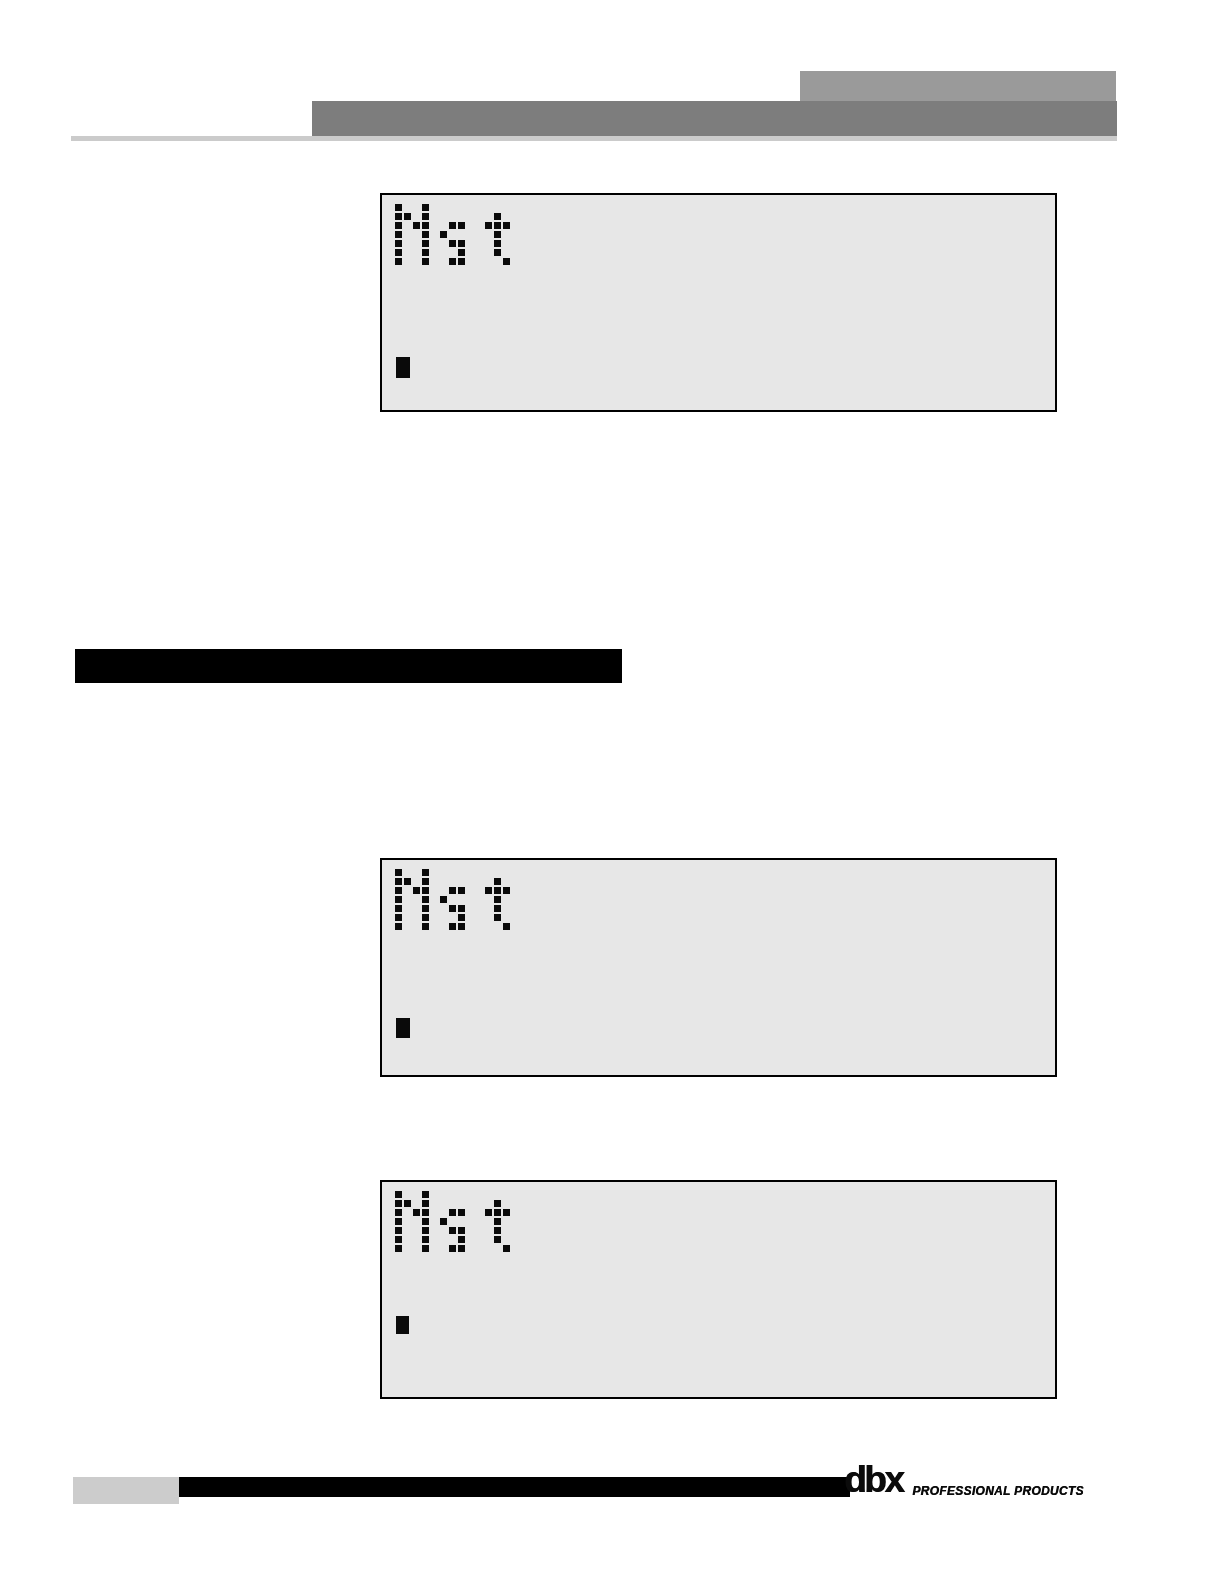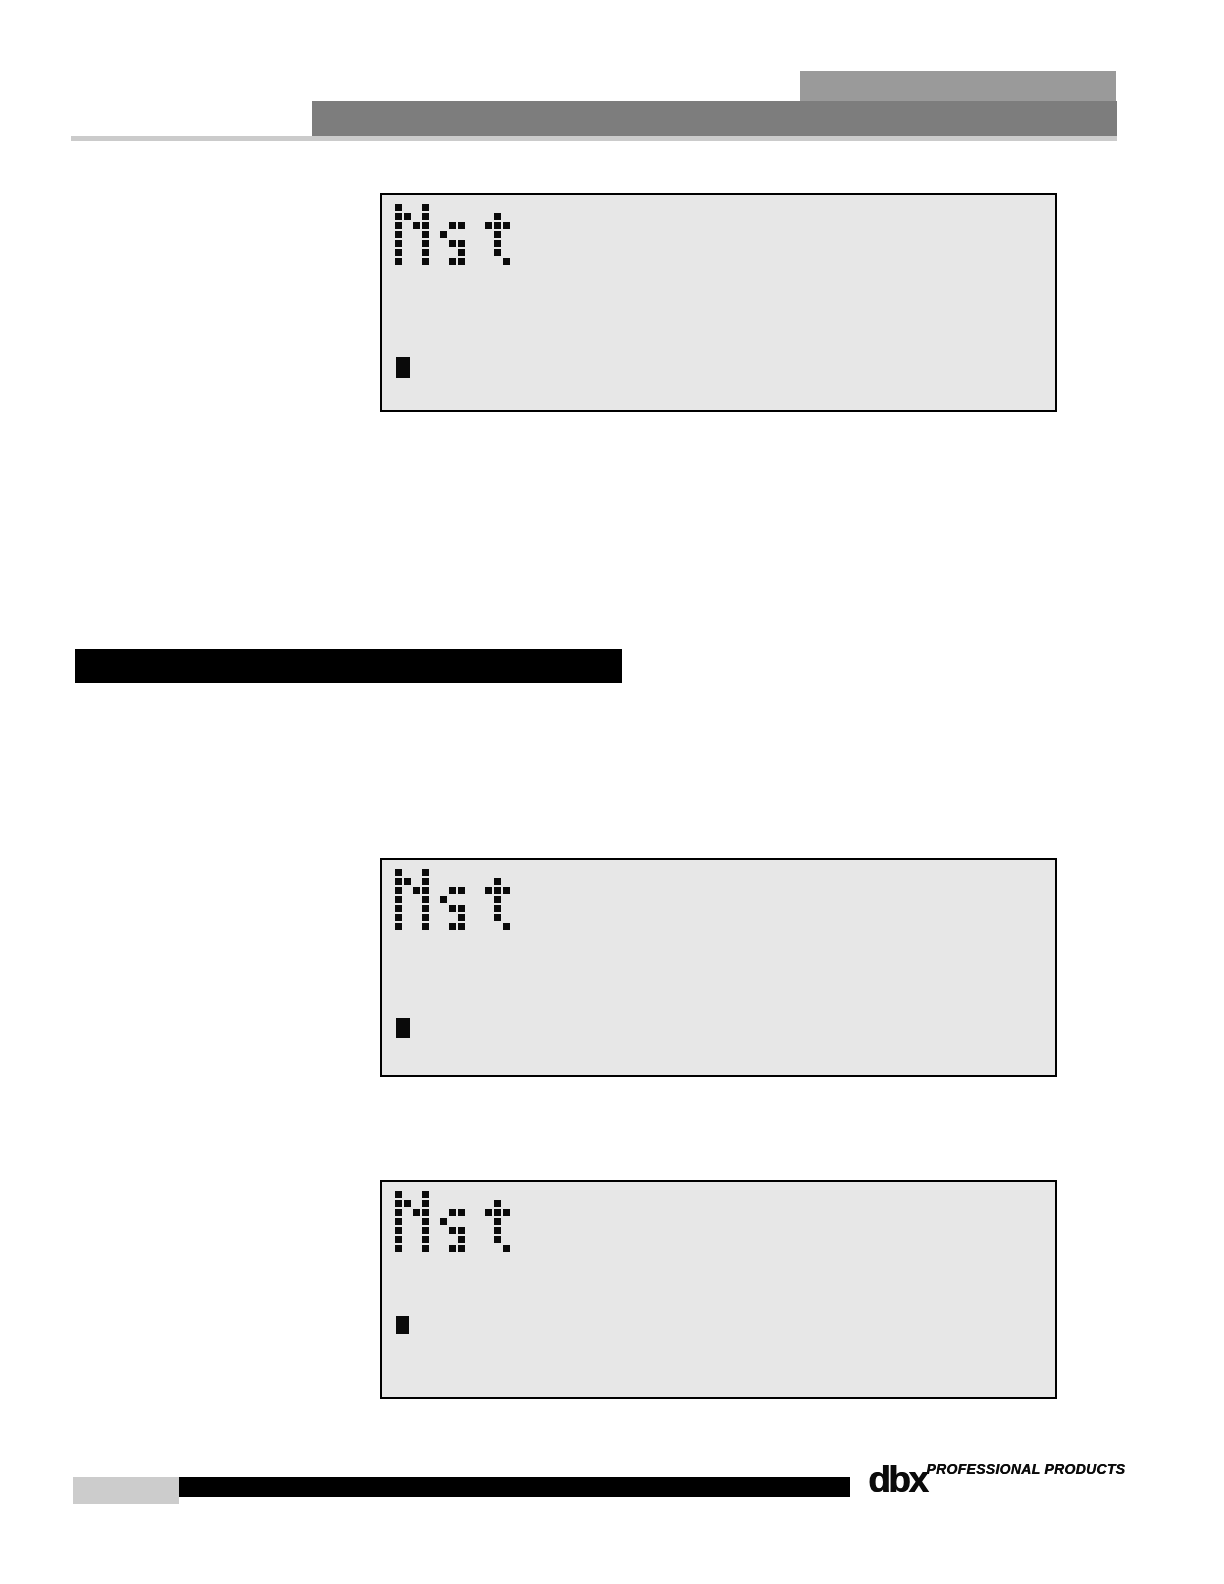--- a/index.html
+++ b/index.html
@@ -30,30 +30,30 @@
   #lcd2 .lcd-cursor { top:158px; height:20px; }
   #lcd3 .lcd-cursor { top:134px; height:18px; width:13px; }
 
   
   #section-bar { left:75px; top:649px; width:547px; height:34px; }
 
   
   #footer-tab { left:73px;  top:1477px; width:106px; height:27px; }
   #footer-bar { left:179px; top:1477px; width:671px; height:20px; }
   #logo {
-    left:868px; top:1461px; display:flex; align-items:flex-start;
+    left:844px; top:1461px; display:flex; align-items:flex-end;
     color:#0b0b0b; white-space:nowrap;
   }
   #logo .brand {
     font-size:37px; font-weight:bold; letter-spacing:-2.5px; line-height:1;
     text-shadow:0.7px 0 0 #0b0b0b;
   }
   #logo .tagline {
-    font-size:14px; font-weight:bold; font-style:italic;
-    letter-spacing:0.3px; 
+    font-size:12px; font-weight:bold; font-style:italic;
+    letter-spacing:0.3px; margin-left:10px;
     text-shadow:0.4px 0 0 #0b0b0b;
   }
 </style>
 </head>
 <body>
 
 <div class="page">
 
   <div class="abs" id="bar-light" style="background: rgb(154, 154, 154);"></div>
   <div class="abs" id="bar-dark" style="background: rgb(125, 125, 125);"></div>

